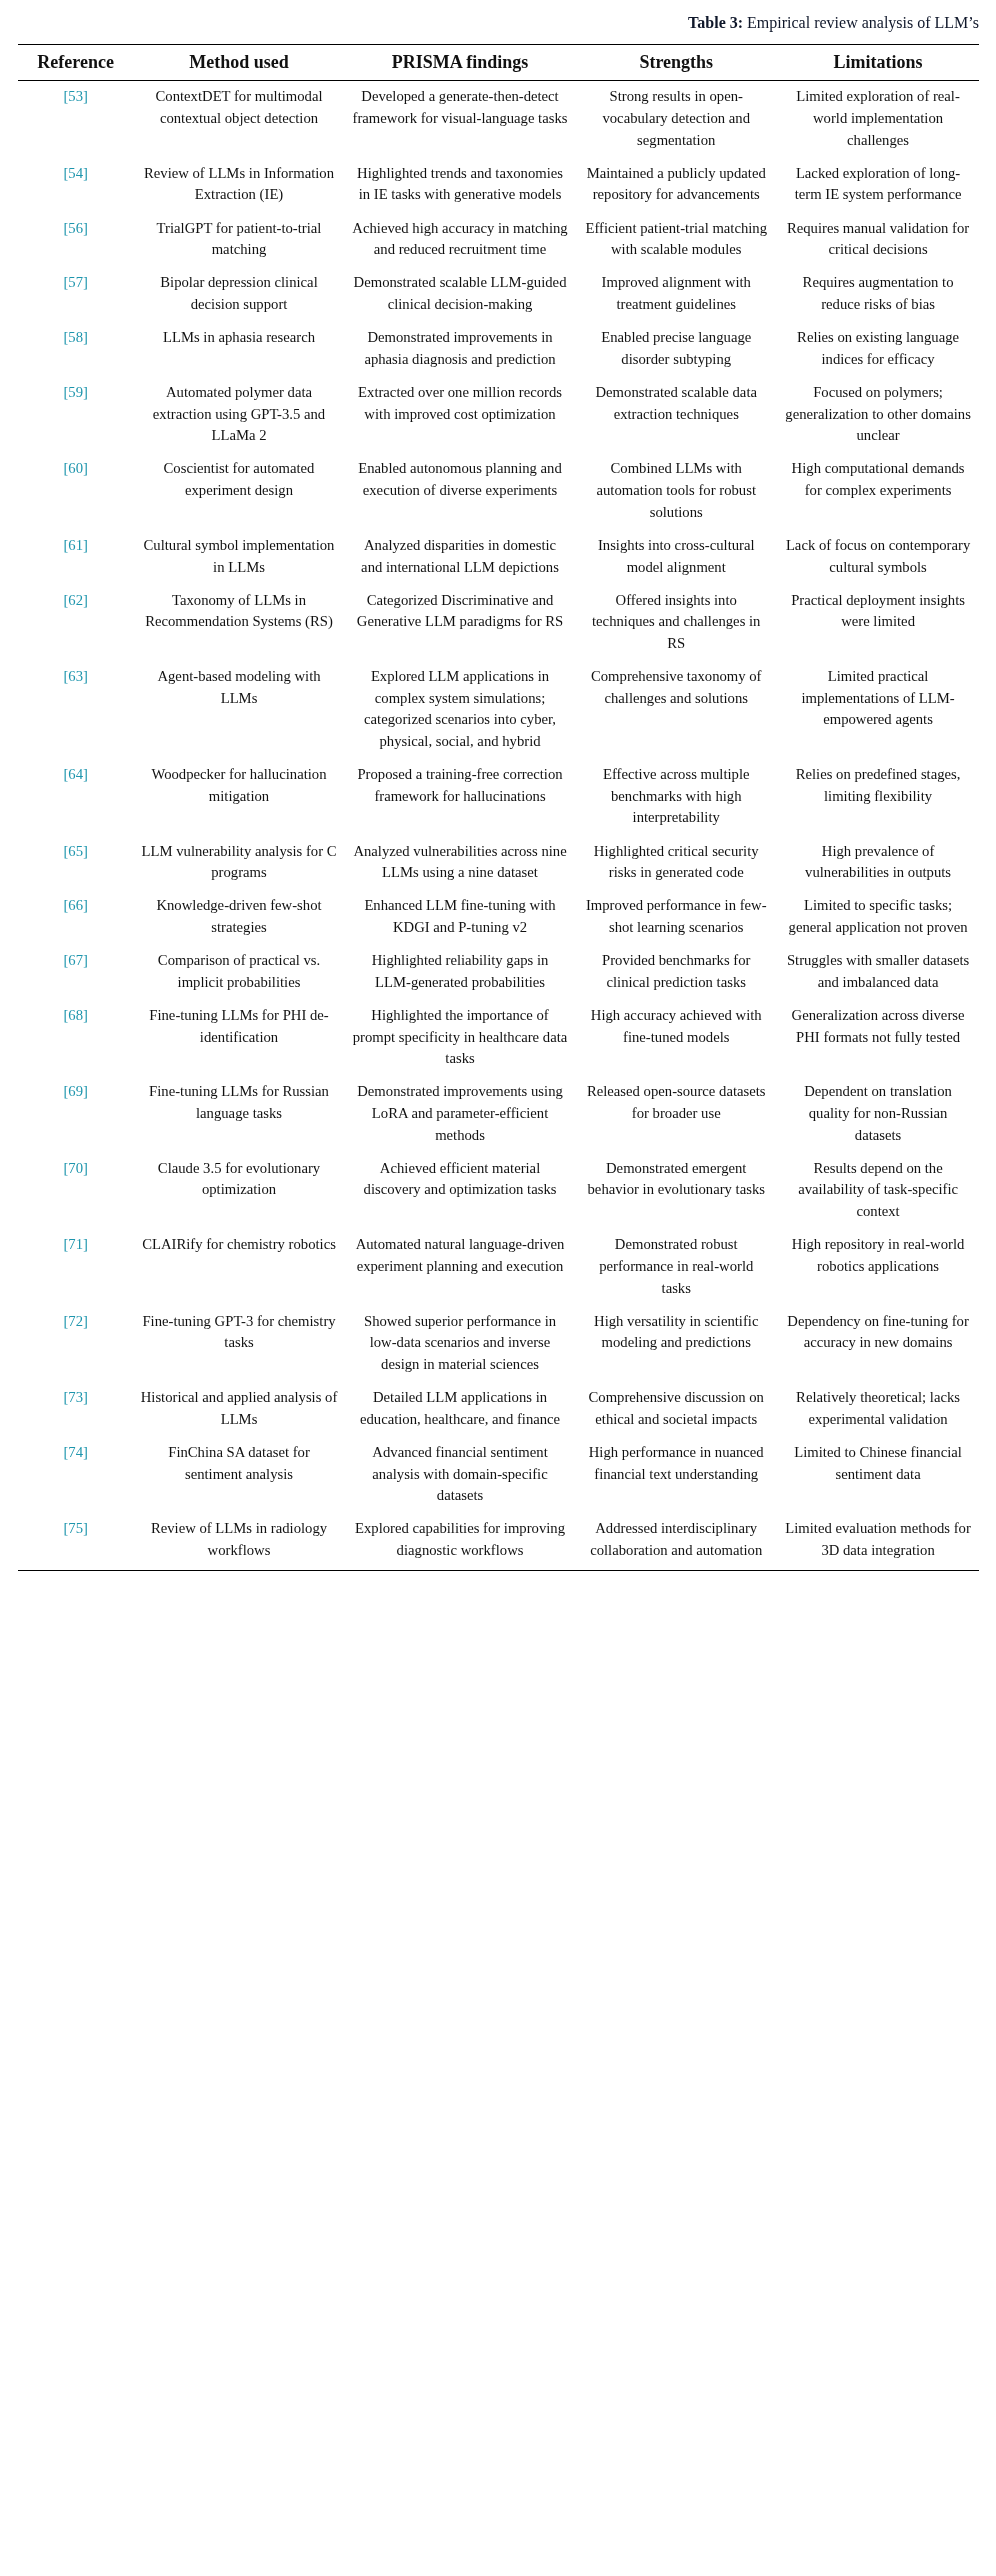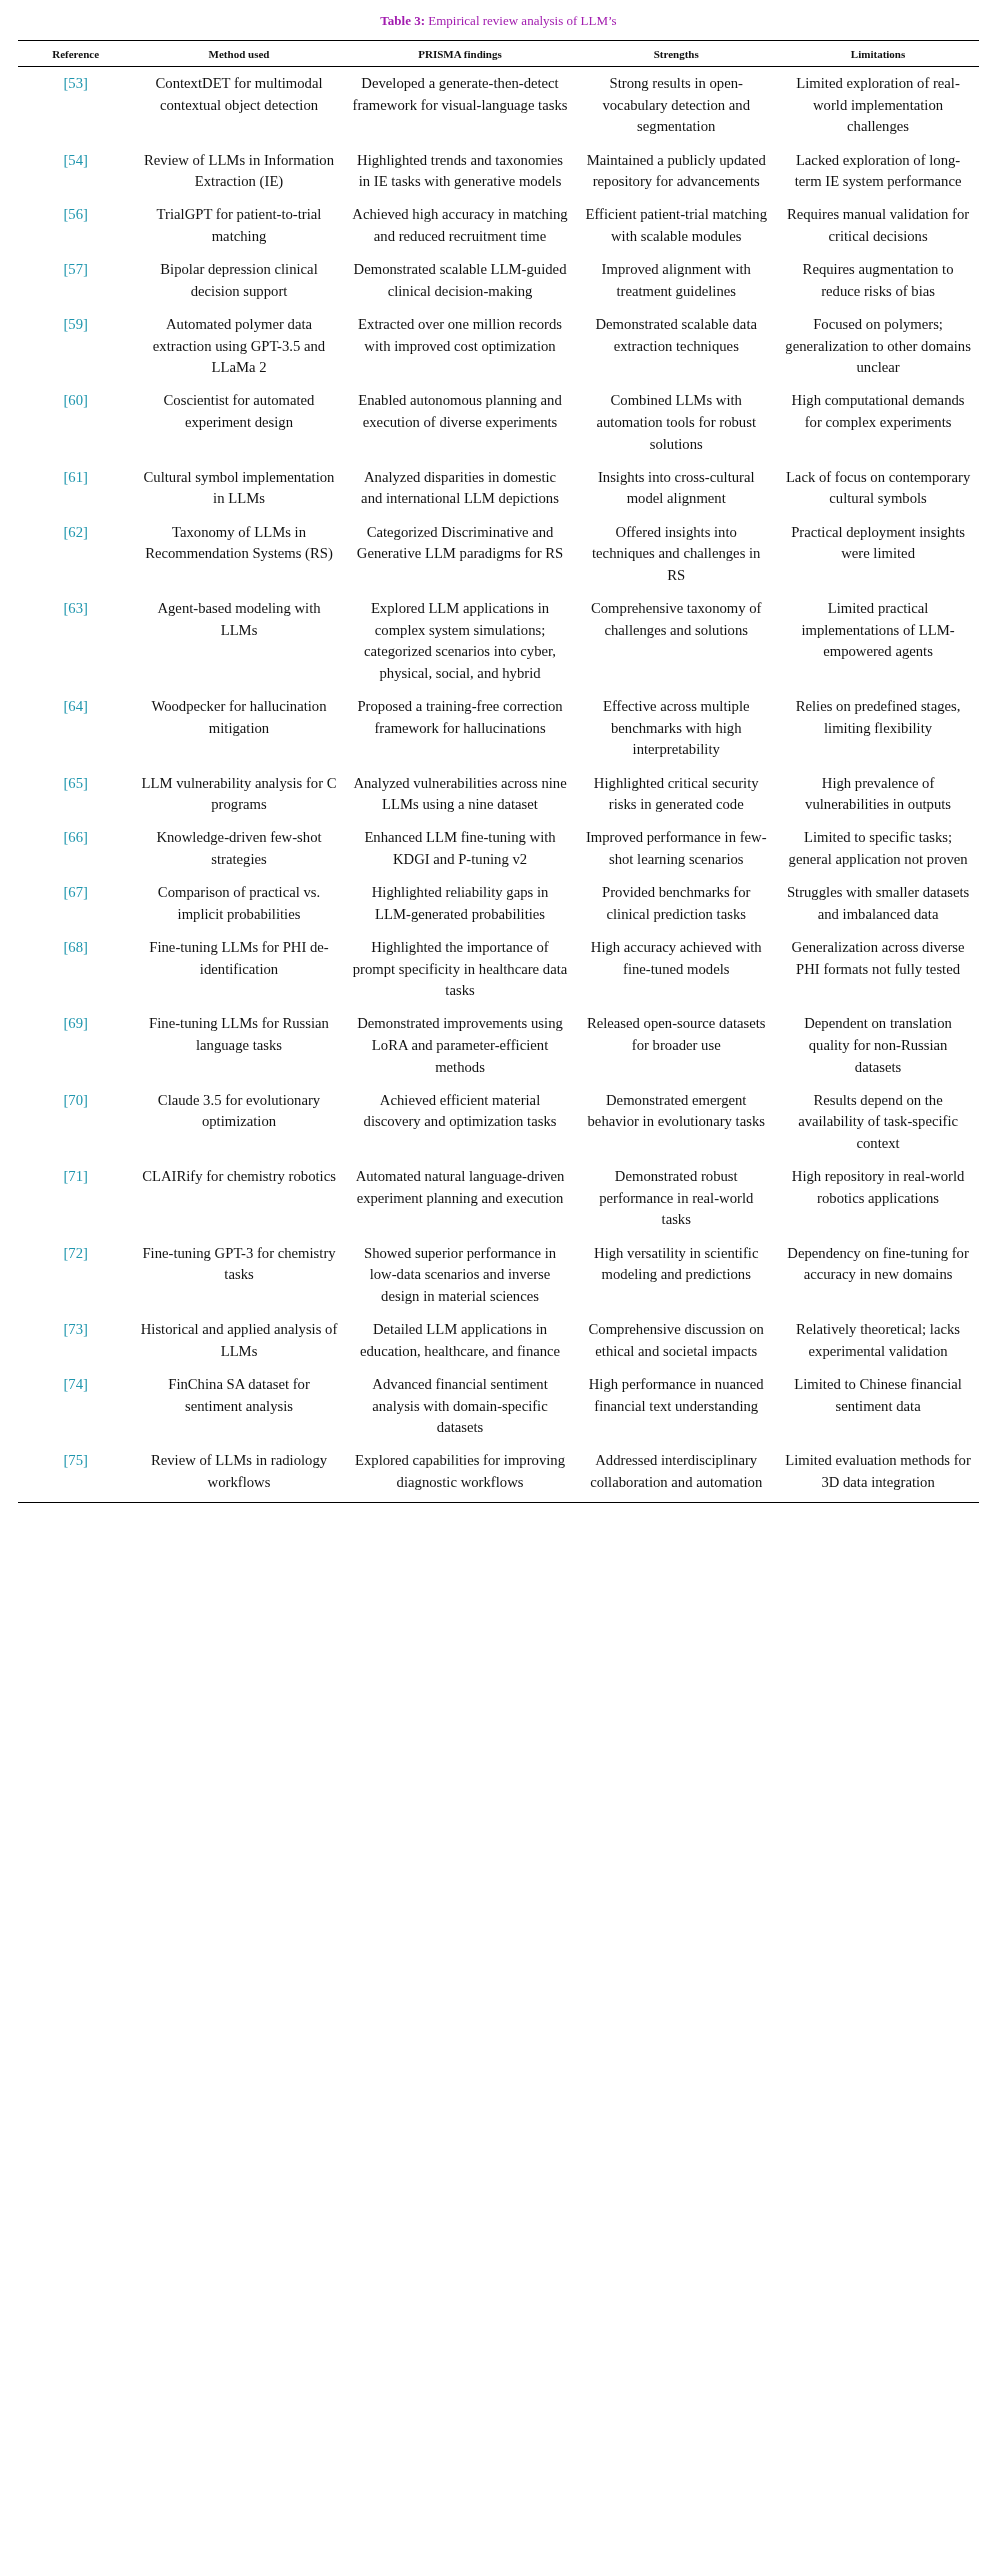--- a/index.html
+++ b/index.html
@@ -10,36 +10,36 @@
   .page {
     width: 997px;
     min-height: 2576px;
     box-sizing: border-box;
     background: #ffffff;
     color: #111111;
     font-family: "Liberation Serif", "DejaVu Serif", serif;
     padding: 9.5px 18px 21px 18px;
   }
   .caption {
-    text-align: center;
-    font-size: 13px;
+    text-align: right;
+    font-size: 16px;
     line-height: 1.4;
     margin: 2.1px 0 10.5px 0;
-    color: #a21caf;
+    color: #0f172a;
   }
   .caption-label {
     font-weight: bold;
   }
   table.review-table {
     width: 100%;
     border-collapse: collapse;
     table-layout: fixed;
   }
   thead th {
-    font-size: 11px;
+    font-size: 18px;
     font-weight: bold;
     text-align: center;
     padding: 6.3px 4.2px 6.8px 4.2px;
     border-top: 1.6px solid #000000;
     border-bottom: 1.1px solid #000000;
     color: #111111;
     font-family: Liberation Serif, serif;
   }
   tbody td {
     font-size: 14.7px;
@@ -121,20 +121,29 @@
   <tr class="data-row">
     <td class="cell ref-cell">
       <span class="ref-link">[57]</span>
     </td>
     <td class="cell">Bipolar depression clinical decision support</td>
     <td class="cell">Demonstrated scalable LLM-guided clinical decision-making</td>
     <td class="cell">Improved alignment with treatment guidelines</td>
     <td class="cell">Requires augmentation to reduce risks of bias</td>
   </tr>
 
+  <tr class="data-row">
+    <td class="cell ref-cell">
+      <span class="ref-link">[58]</span>
+    </td>
+    <td class="cell">LLMs in aphasia research</td>
+    <td class="cell">Demonstrated improvements in aphasia diagnosis and prediction</td>
+    <td class="cell">Enabled precise language disorder subtyping</td>
+    <td class="cell">Relies on existing language indices for efficacy</td>
+  </tr>
 
   <tr class="data-row">
     <td class="cell ref-cell">
       <span class="ref-link">[59]</span>
     </td>
     <td class="cell">Automated polymer data extraction using GPT-3.5 and LLaMa 2</td>
     <td class="cell">Extracted over one million records with improved cost optimization</td>
     <td class="cell">Demonstrated scalable data extraction techniques</td>
     <td class="cell">Focused on polymers; generalization to other domains unclear</td>
   </tr>

